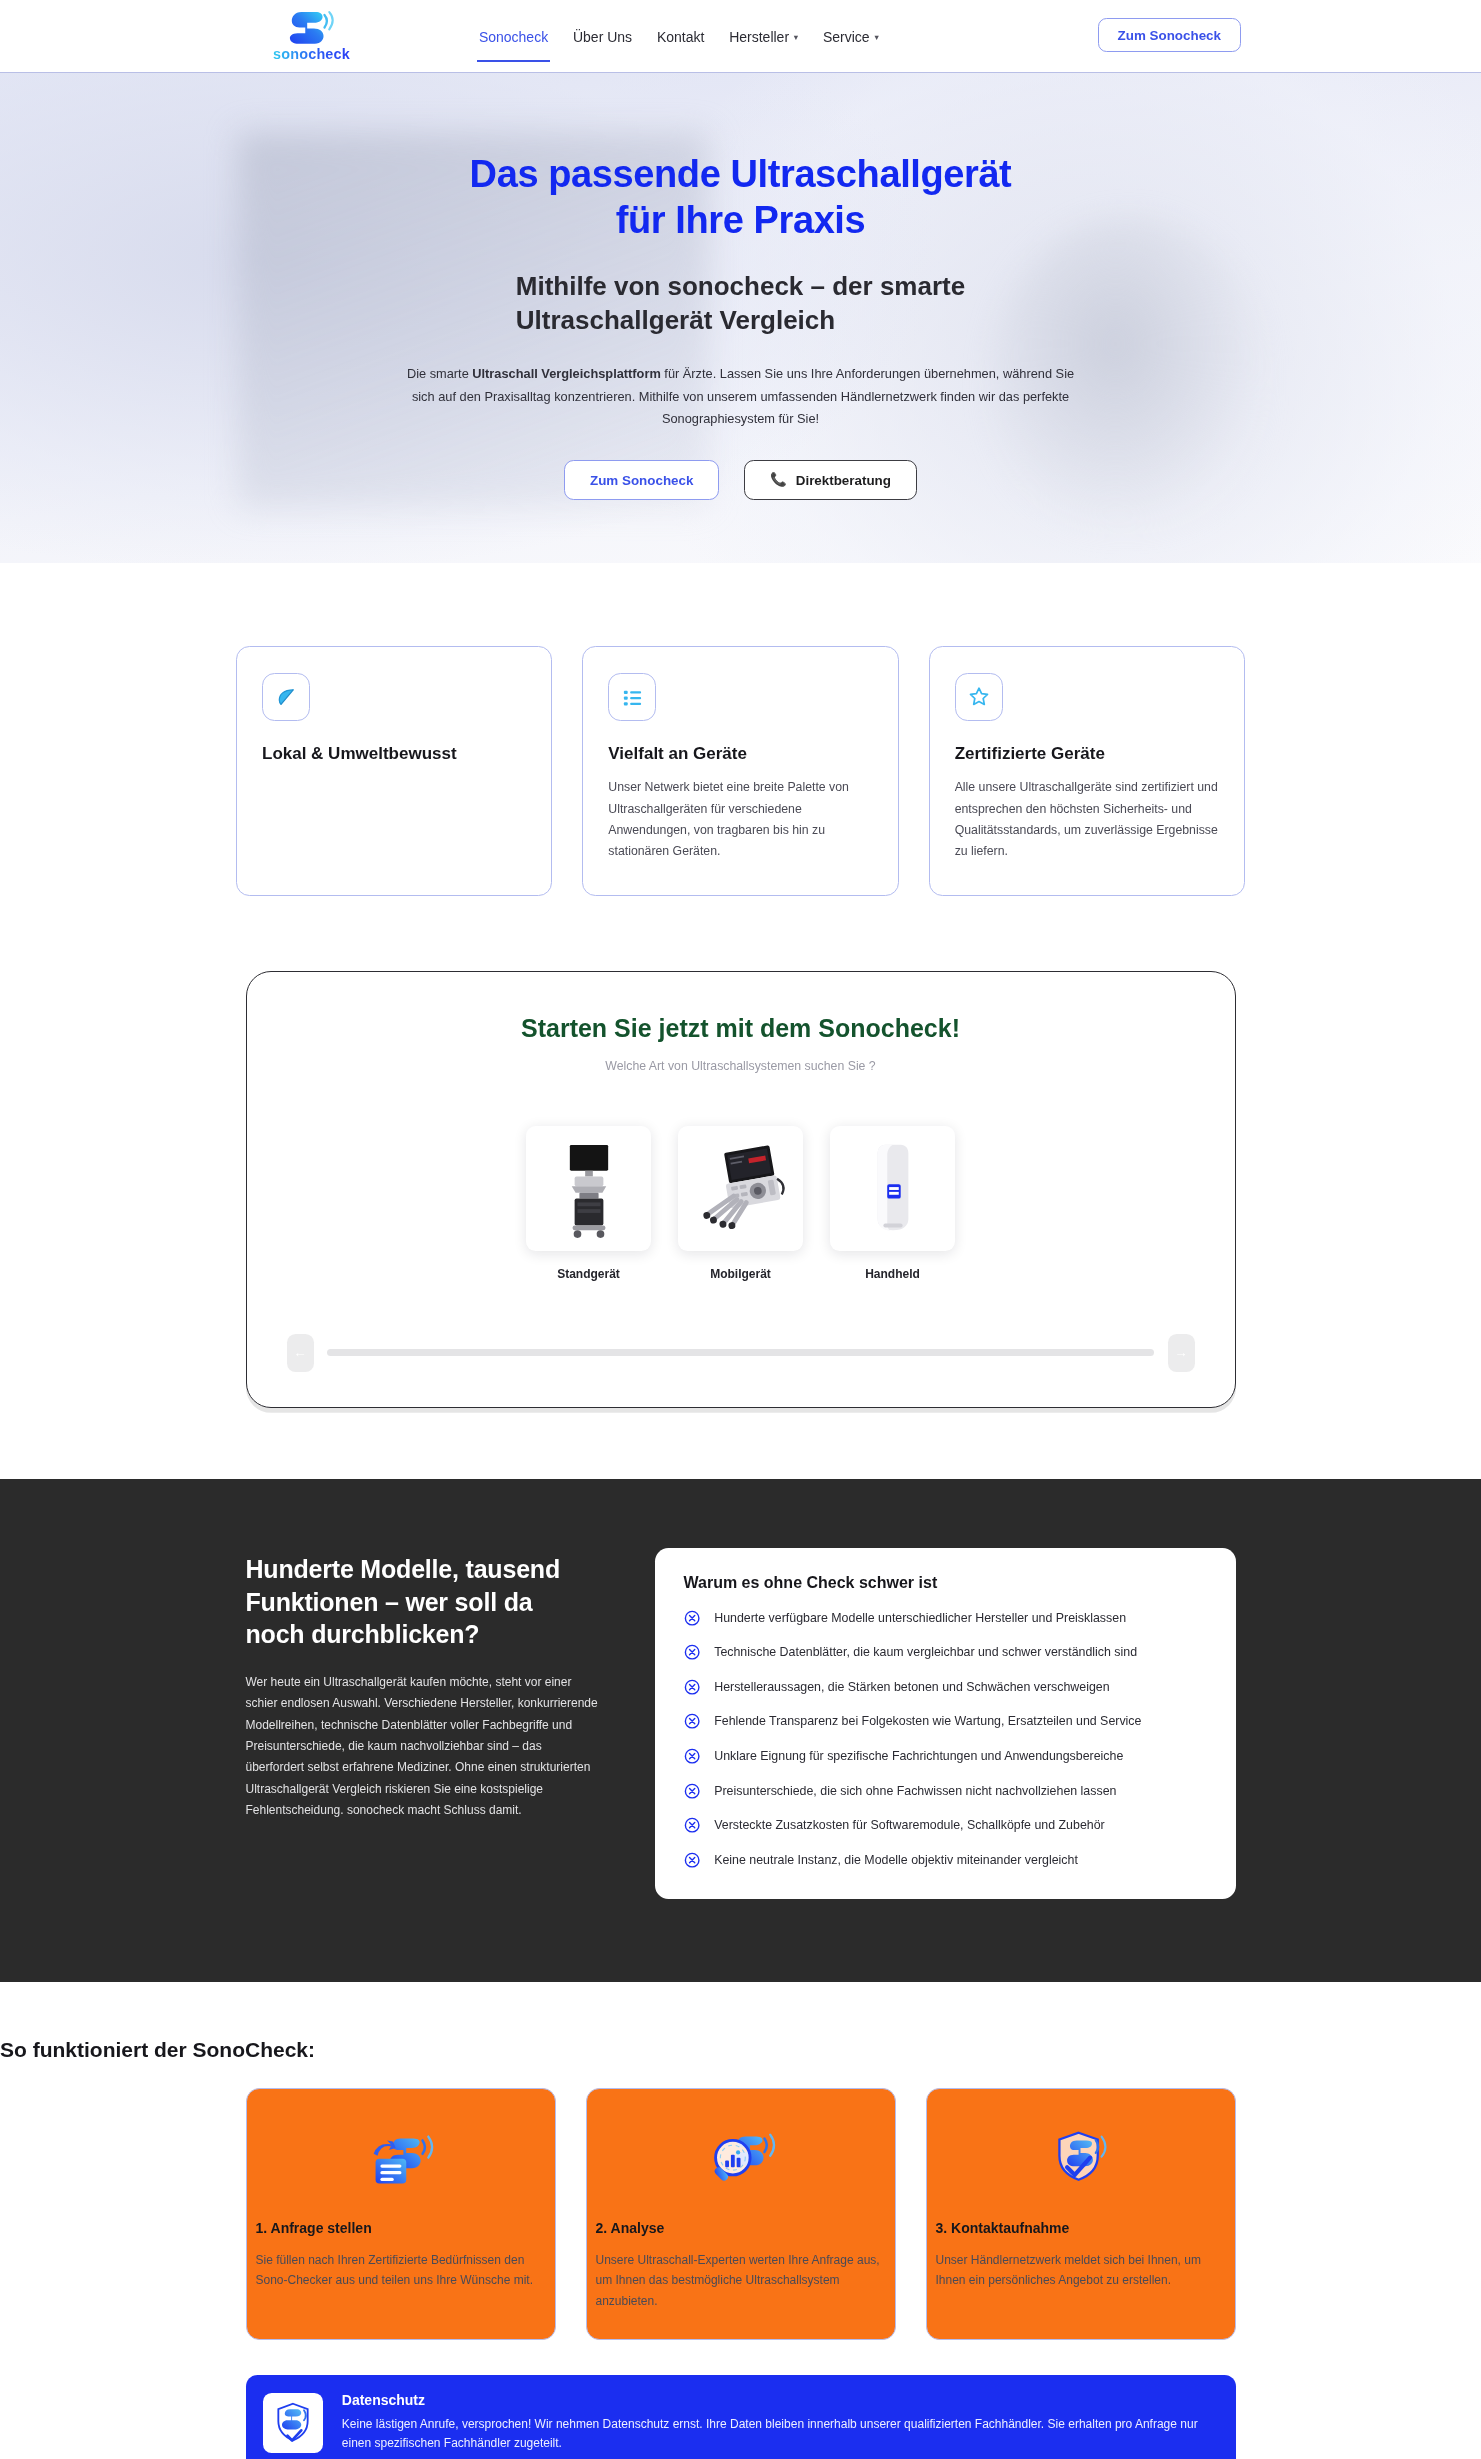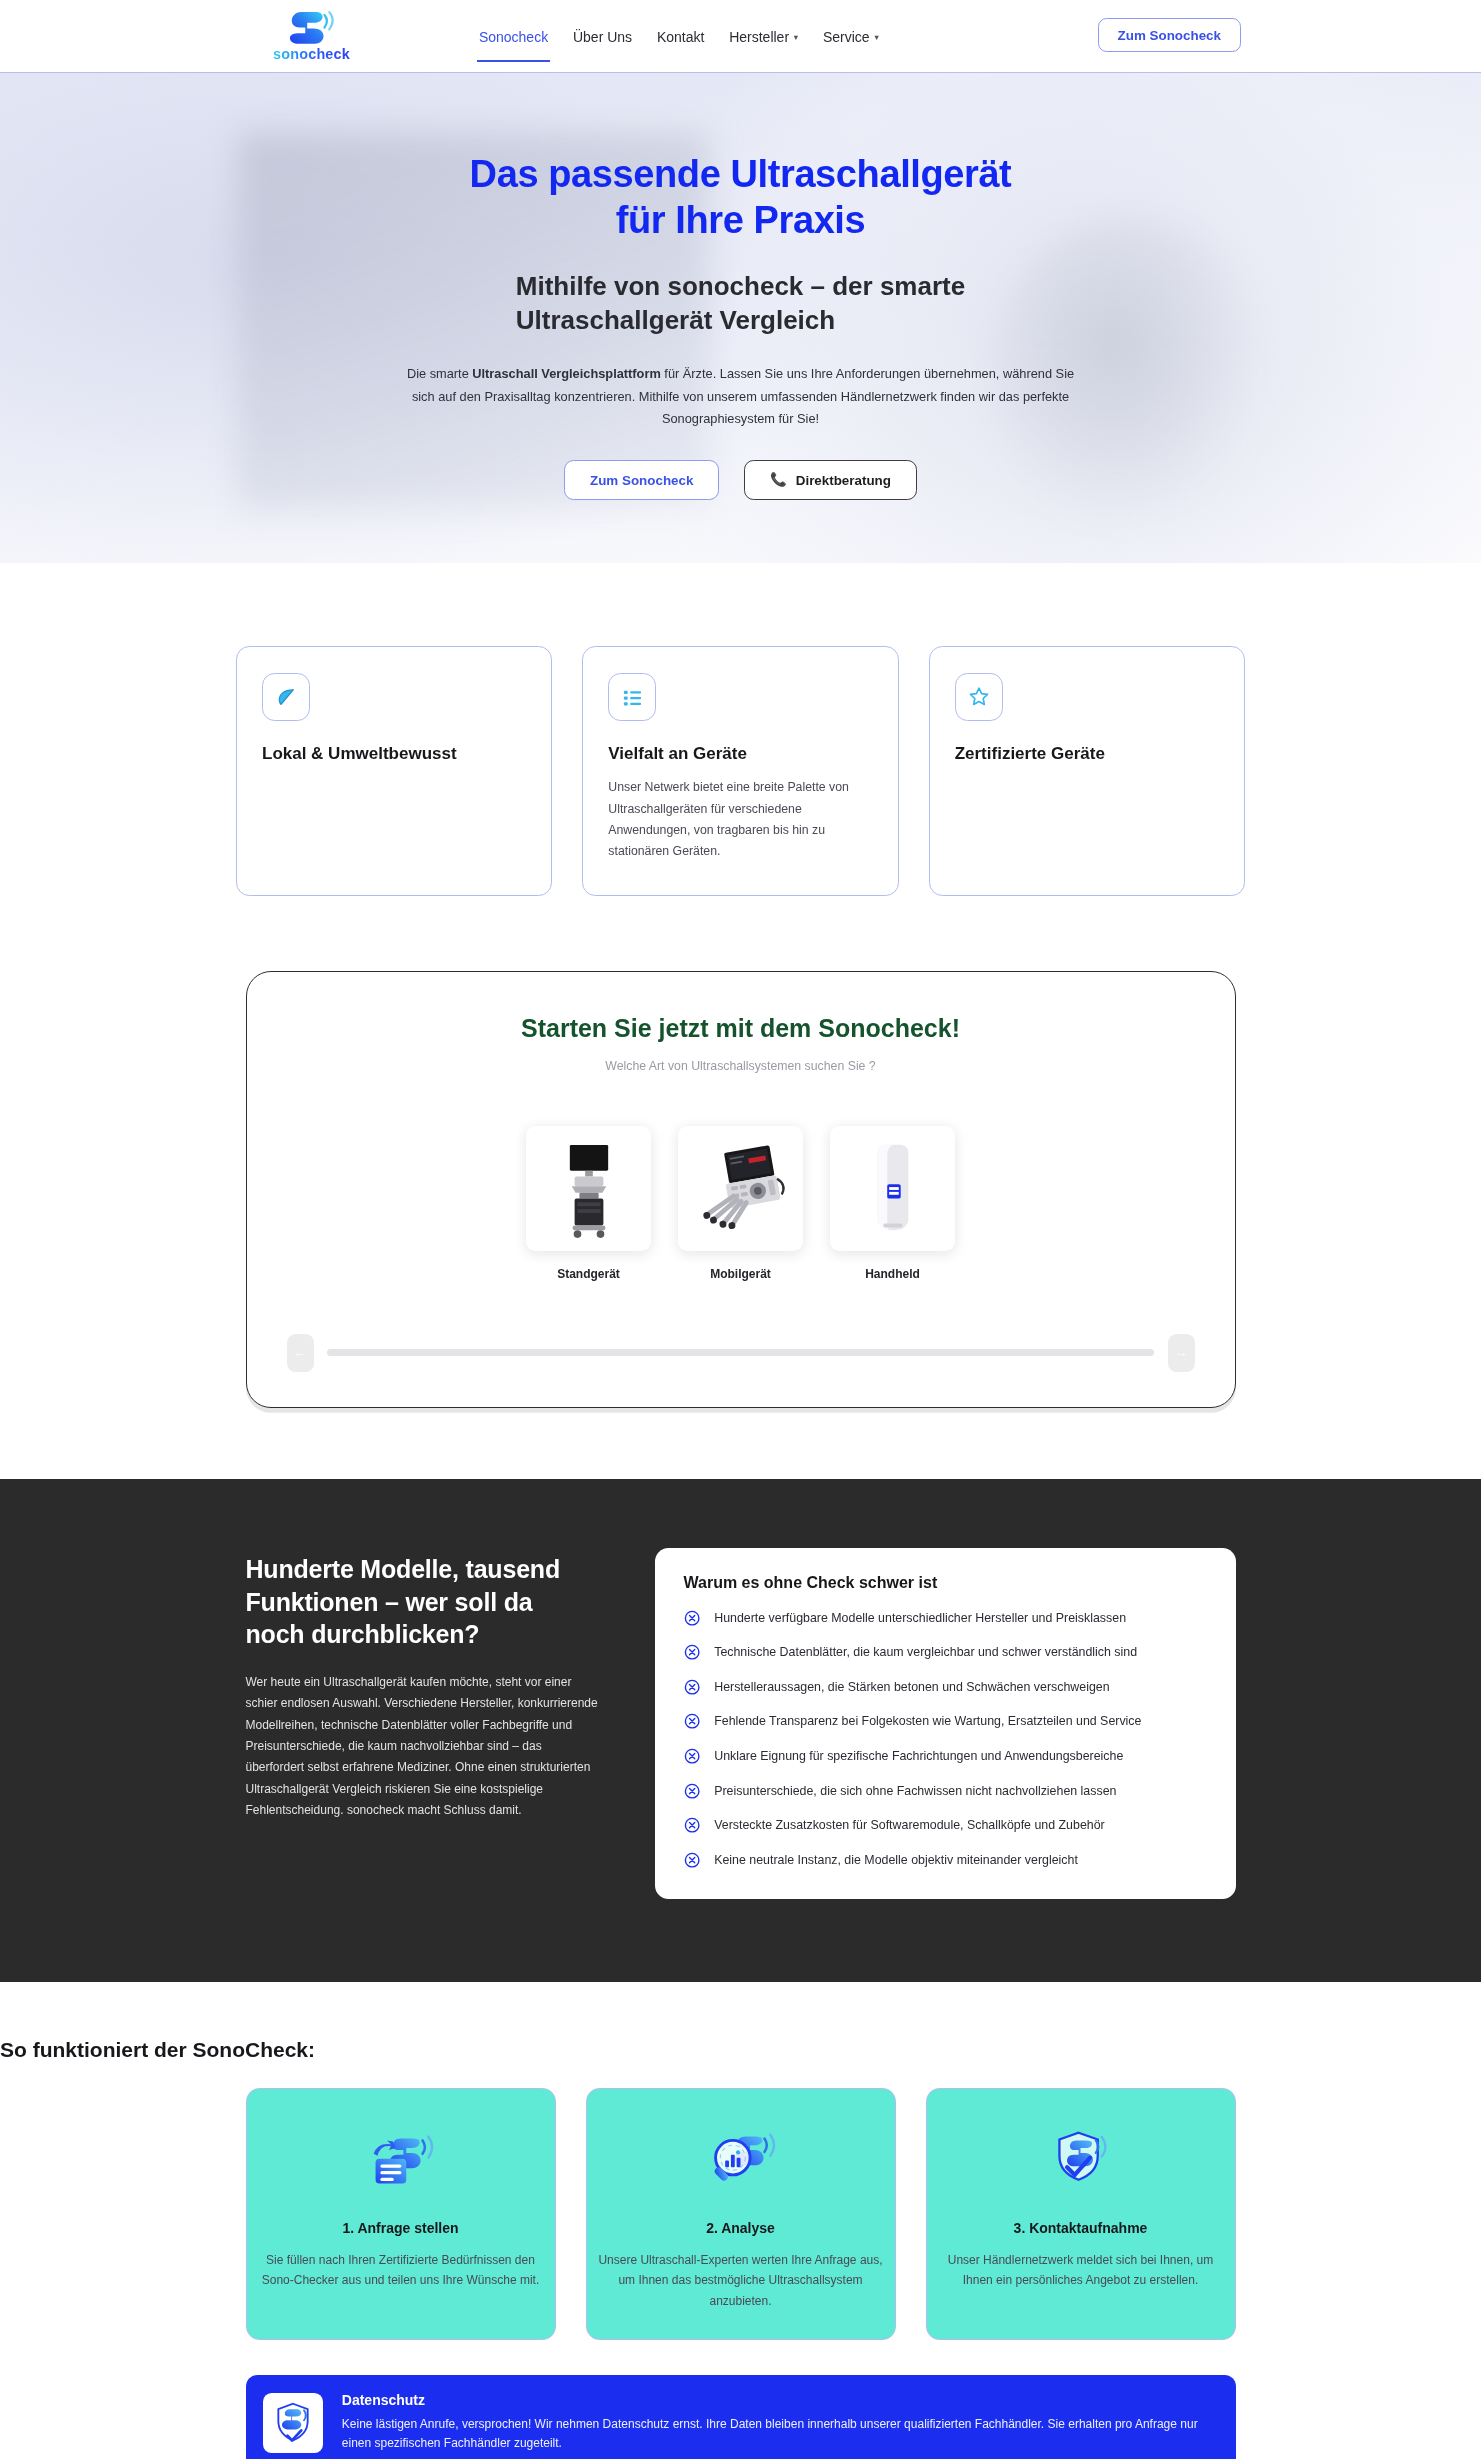--- a/index.html
+++ b/index.html
@@ -128,22 +128,22 @@
   }
   .check-card h3{font-size:16px;font-weight:700;color:#17171c;margin-bottom:17px;}
   .check-row{display:flex;gap:14.4px;align-items:flex-start;margin-bottom:15.4px;}
   .x-ic{flex:0 0 auto;margin-top:1px;}
   .check-row span.txt{font-size:12.4px;line-height:1.55;color:#2b2b33;}
   
   .how{width:100%;background:#fff;padding:56px 0 0;}
   .how h2{font-size:21px;font-weight:800;color:#17171c;}
   .how-cards{width:990px;margin:26px auto 0;display:grid;grid-template-columns:repeat(3,1fr);gap:30px;}
   .hcard{
-    border:1.2px solid #b3bcf0;border-radius:13.4px;background:#5eead4;
-    padding:31px 9px 27px;text-align:center;min-height:248px;
+    border:1.2px solid #b3bcf0;border-radius:13.4px;background:#f97316;
+    padding:31px 9px 27px;text-align:left;min-height:248px;
   }
   .hicon{height:83px;display:flex;align-items:center;justify-content:center;margin-bottom:17.3px;}
   .hcard h4{font-size:14px;font-weight:700;color:#17171c;margin-bottom:13.4px;}
   .hcard p{font-size:12px;line-height:1.72;color:#4a4a55;}
   
   .privacy{
     width:990px;margin:35px auto 0;background:#1b2ef0;border-radius:11.5px;
     display:flex;gap:19px;align-items:center;padding:17.3px 23px 17.3px 17.3px;
   }
   .priv-icon{
@@ -247,20 +247,21 @@
     <p>Unser Netwerk bietet eine breite Palette von Ultraschallgeräten für verschiedene Anwendungen, von tragbaren bis hin zu stationären Geräten.</p>
   </div>
 
   <div class="fcard">
     <div class="ficon">
       <svg width="24" height="24" viewBox="0 0 24 24">
         <path d="M12 3.2l2.6 5.4 5.9.8-4.3 4.1 1.1 5.9L12 16.6 6.7 19.4l1.1-5.9L3.5 9.4l5.9-.8z" fill="none" stroke="#36b6ef" stroke-width="1.7" stroke-linejoin="round"></path>
       </svg>
     </div>
     <h3>Zertifizierte Geräte</h3>
+    <p>Alle unsere Ultraschallgeräte sind zertifiziert und entsprechen den höchsten Sicherheits- und Qualitätsstandards, um zuverlässige Ergebnisse zu liefern.</p>
   </div>
 
 </section>
 
 <section class="selector-wrap">
   <div class="selector">
     <div class="sel-title">Starten Sie jetzt mit dem Sonocheck!</div>
     <div class="sel-sub">Welche Art von Ultraschallsystemen suchen Sie ?</div>
 
     <div class="sel-items">

